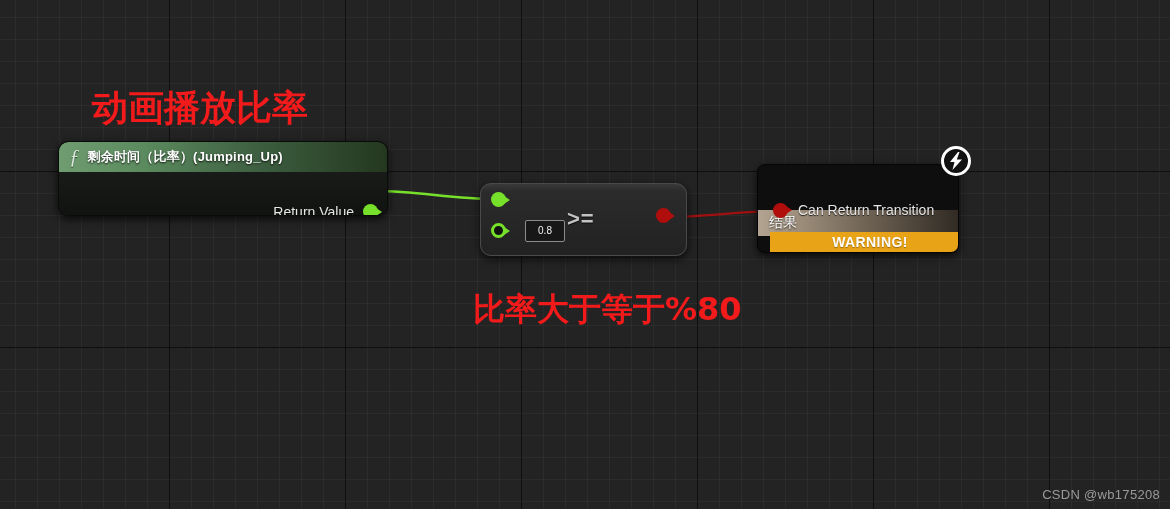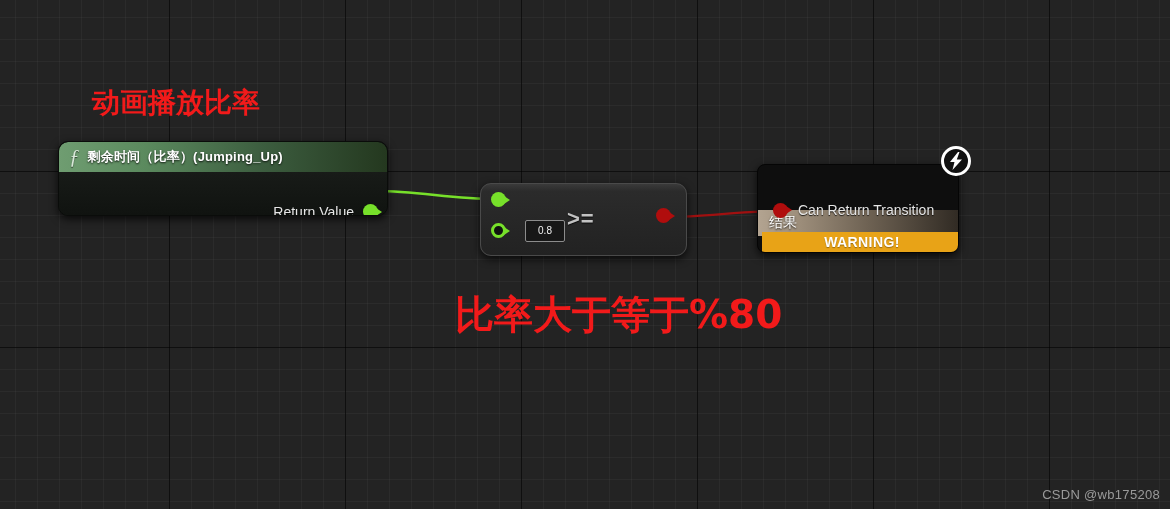--- a/index.html
+++ b/index.html
@@ -215,21 +215,21 @@
   #result-node .in-row {
     position: absolute;
     left: 15px;
     top: 37px;
     display: flex;
     align-items: center;
     gap: 10px;
   }
   #result-node .warning-bar {
     position: absolute;
-    left: 4px;
+    left: 12px;
     bottom: 0;
     width: 100%;
     height: 20px;
     background: #e8a317;
     display: flex;
     align-items: center;
     justify-content: center;
   }
   #result-node .warning-bar span {
     color: #ffffff;
@@ -259,26 +259,26 @@
   .annotation {
     position: absolute;
     color: #f21a1a;
     font-weight: bold;
     white-space: nowrap;
     font-family: "DejaVu Sans", "Liberation Sans", sans-serif;
   }
   #anno-1 {
     left: 92px;
     top: 84px;
-    font-size: 28px;
+    font-size: 36px;
   }
   #anno-2 {
-    left: 455px;
+    left: 473px;
     top: 288px;
-    font-size: 39px;
+    font-size: 32px;
   }
 
   
   #watermark {
     position: absolute;
     right: 10px;
     bottom: 7px;
     font-size: 13px;
     color: #9a9a9a;
     letter-spacing: 0.3px;

